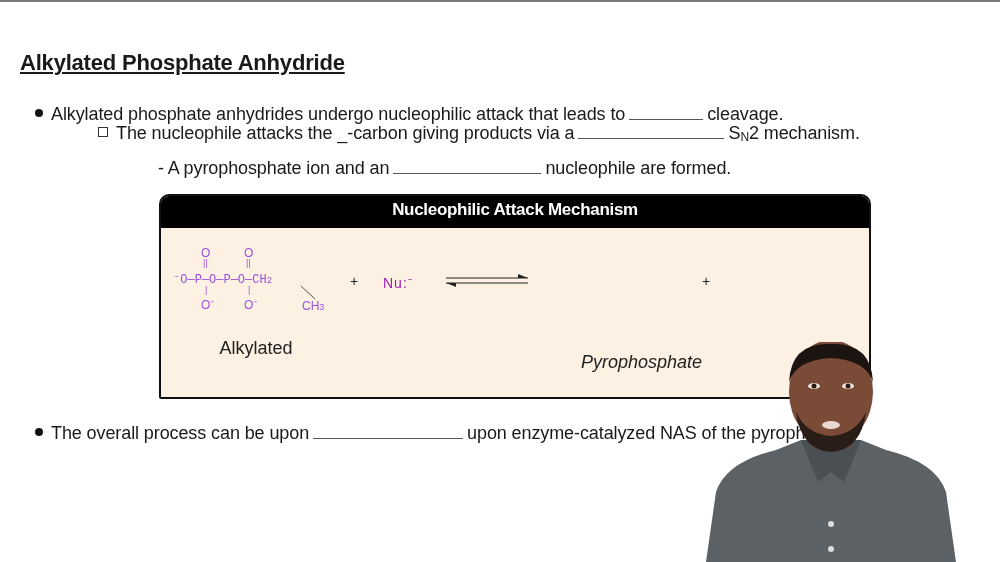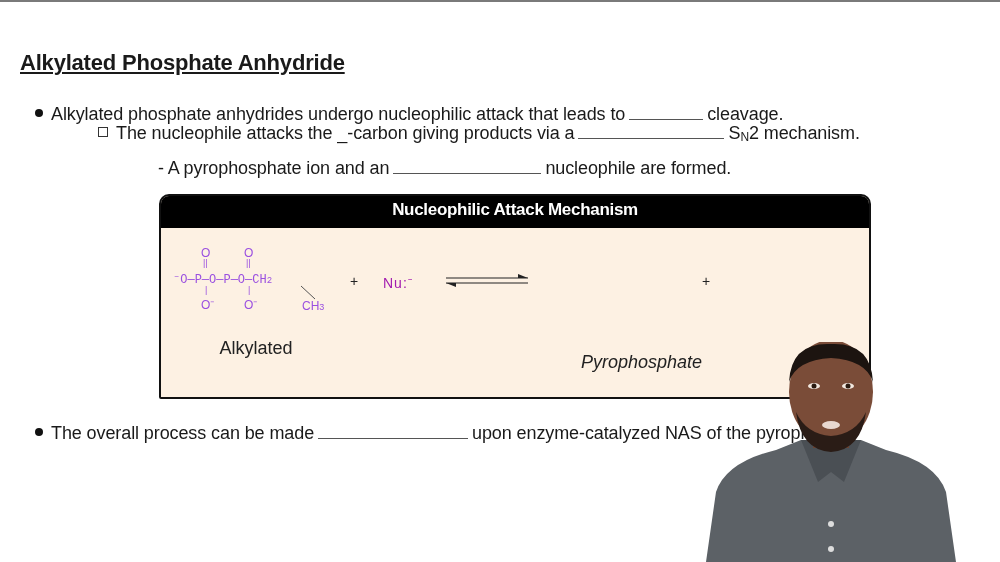--- a/index.html
+++ b/index.html
@@ -74,21 +74,21 @@
   <span class="plus" style="left:541px; top:77px;">+</span>
 
   <div class="label" style="left:10px; top:143px; width:170px;">
     <div>Alkylated</div>
   </div>
   <div class="label" style="left:420px; top:157px;font-style:italic;">Pyrophosphate</div>
   <div class="label" style="left:544px; top:157px;margin-top:48px;">Alkylated Nuc</div>
 </div>
 
 <div class="line" style="left:35px; top:423px;">
-  <span class="bullet"></span><span>The overall process can be made</span><span class="blank" style="width:150px;"></span><span>upon enzyme-catalyzed NAS of the pyropho</span><span style="display:inline-block; width:18px;"></span><span>n.</span>
+  <span class="bullet"></span><span>The overall process can be upon</span><span class="blank" style="width:150px;"></span><span>upon enzyme-catalyzed NAS of the pyropho</span><span style="display:inline-block; width:18px;"></span><span>n.</span>
 </div>
 
 <svg class="presenter" viewBox="0 0 250 220">
   <path d="M0,220 L10,150 Q20,120 70,108 L95,98 L155,98 L180,108 Q230,120 240,150 L250,220 Z" fill="#5c6166"></path>
   <path d="M95,98 L112,140 L125,130 L138,140 L155,98 Z" fill="#4a4f54"></path>
   <circle cx="125" cy="182" r="3" fill="#ddd"></circle>
   <circle cx="125" cy="207" r="3" fill="#ddd"></circle>
   <rect x="107" y="80" width="36" height="26" fill="#6b4332"></rect>
   <ellipse cx="125" cy="50" rx="42" ry="52" fill="#7a4c38"></ellipse>
   <path d="M83,40 Q85,0 125,2 Q165,0 167,40 Q160,18 125,16 Q90,18 83,40 Z" fill="#1c1410"></path>

